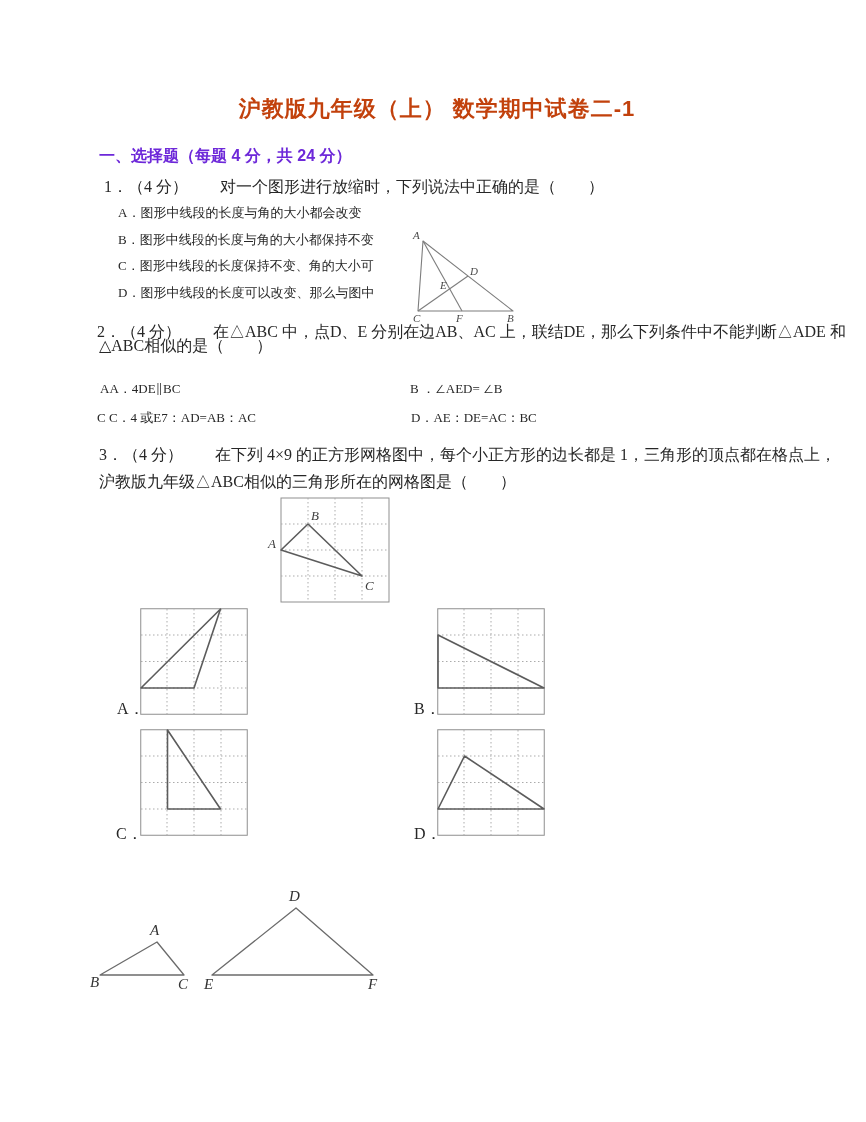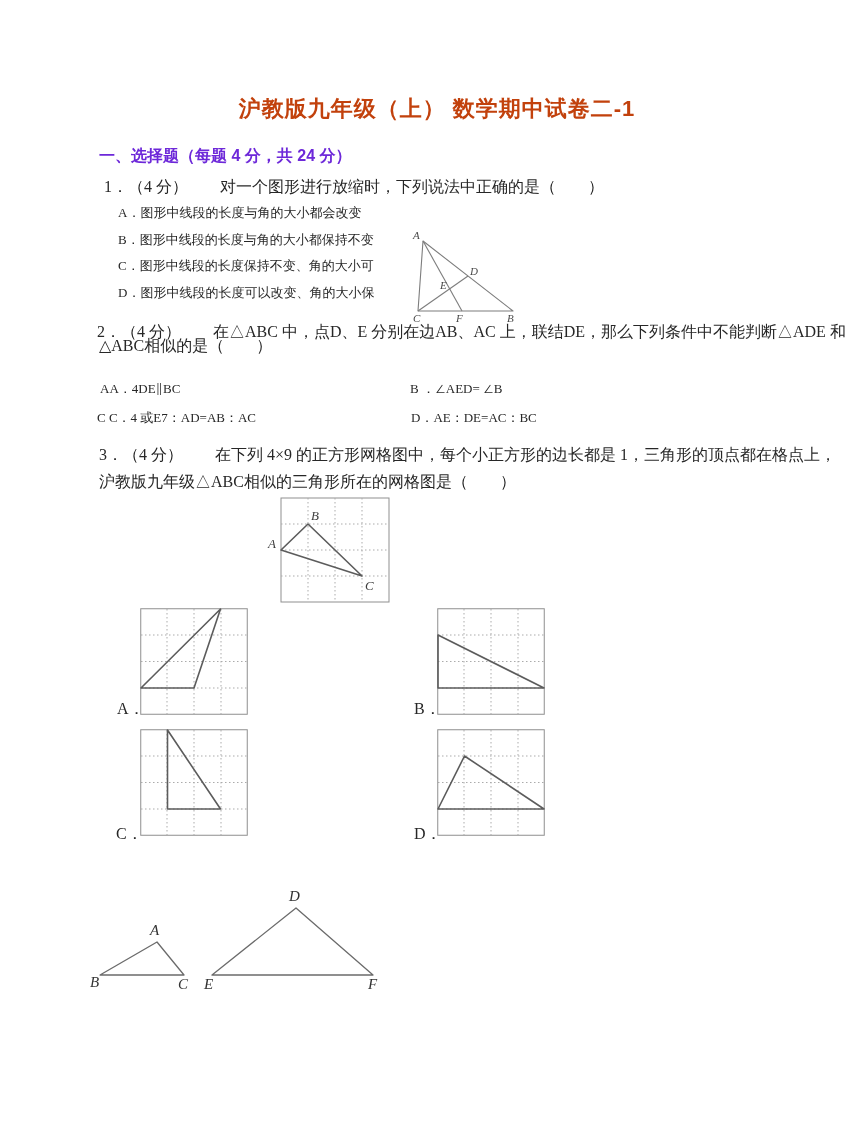--- a/index.html
+++ b/index.html
@@ -28,21 +28,21 @@
 
 <div class="page">
 
   <div class="abs title">沪教版九年级（上） 数学期中试卷二-1</div>
   <div class="abs section">一、选择题（每题 4 分，共 24 分）</div>
 
   <div class="abs stem" style="left:104px;top:177px">1．（4 分）　　对一个图形进行放缩时，下列说法中正确的是（　　）</div>
   <div class="abs opt" style="left:118px;top:204px">A．图形中线段的长度与角的大小都会改变</div>
   <div class="abs opt" style="left:118px;top:231px">B．图形中线段的长度与角的大小都保持不变</div>
   <div class="abs opt" style="left:118px;top:257px">C．图形中线段的长度保持不变、角的大小可</div>
-  <div class="abs opt" style="left:118px;top:284px">D．图形中线段的长度可以改变、角的大小保</div>
+  <div class="abs opt" style="left:118px;top:284px">D．图形中线段的长度可以改变、那么与图中</div>
 
   <svg class="fig" style="left:395px;top:228px" width="150" height="95" viewBox="0 0 150 95">
     <polygon class="thin" points="28,13 23,83 118,83"></polygon>
     <polyline class="thin" points="23,83 73,48"></polyline>
     <polyline class="thin" points="28,13 67,83"></polyline>
     <text class="flabel" x="18" y="11">A</text>
     <text class="flabel" x="75" y="47">D</text>
     <text class="flabel" x="45" y="61">E</text>
     <text class="flabel" x="18" y="94">C</text>
     <text class="flabel" x="61" y="94">F</text>

